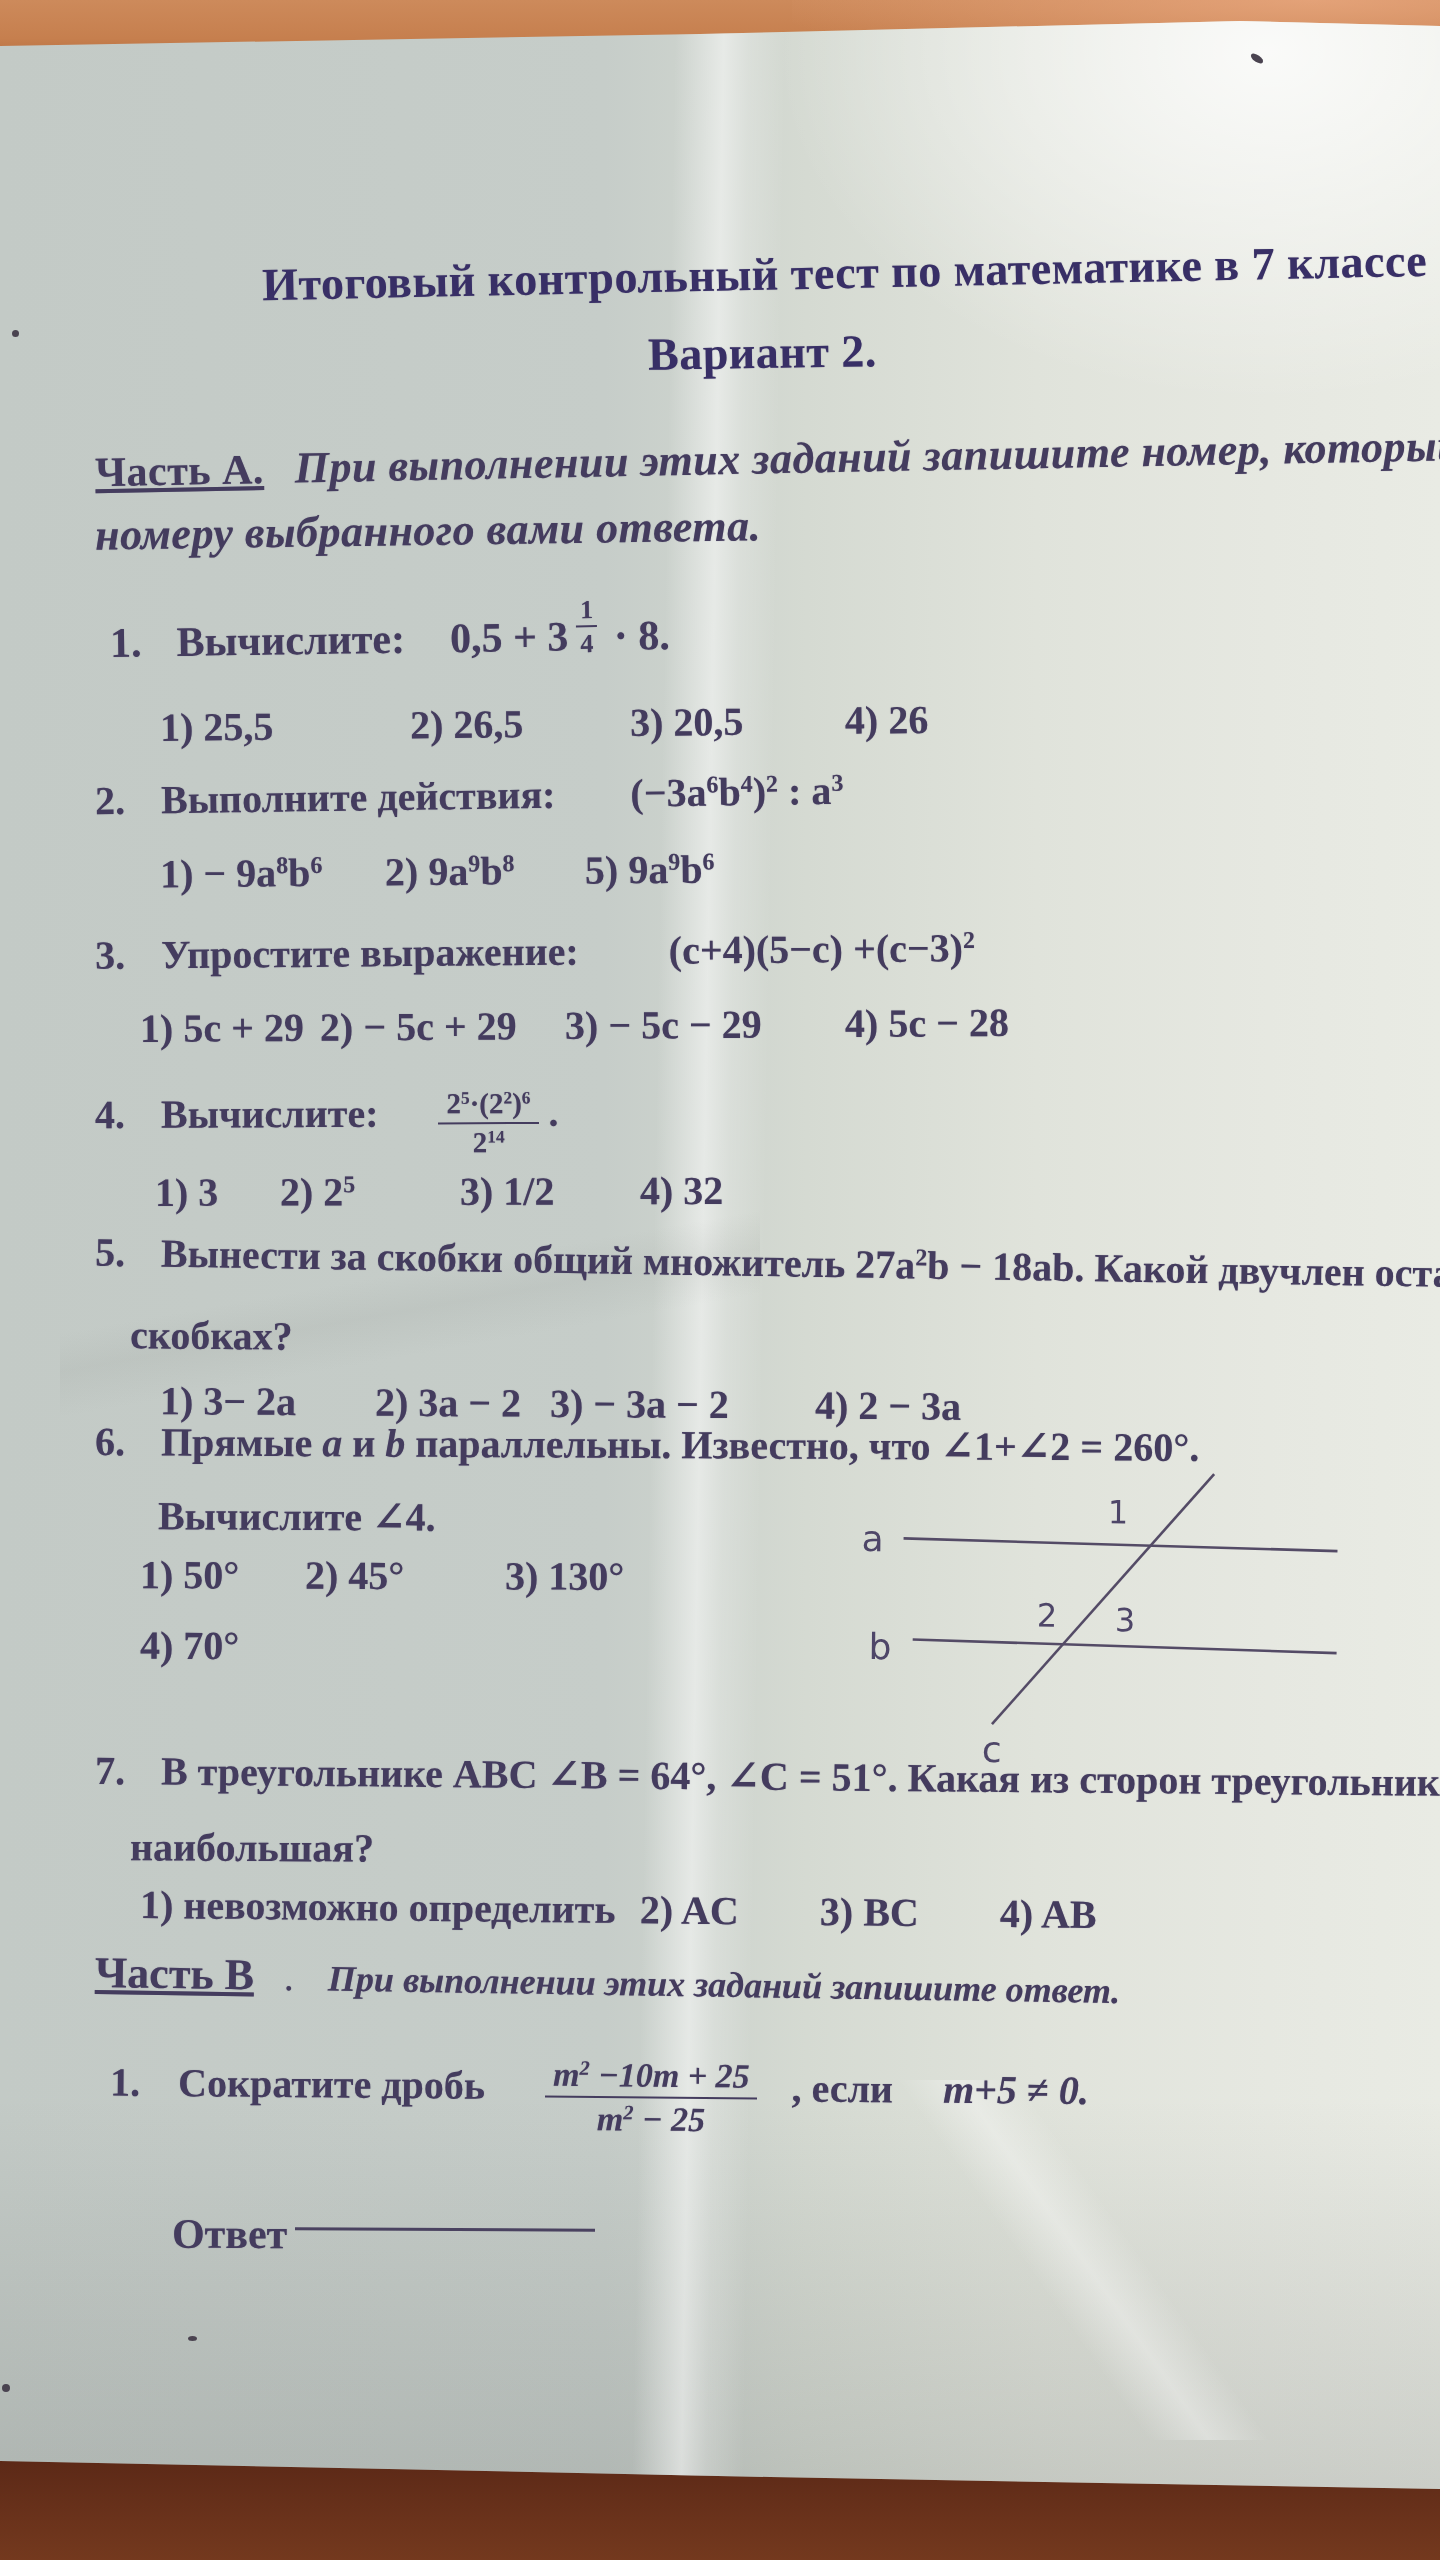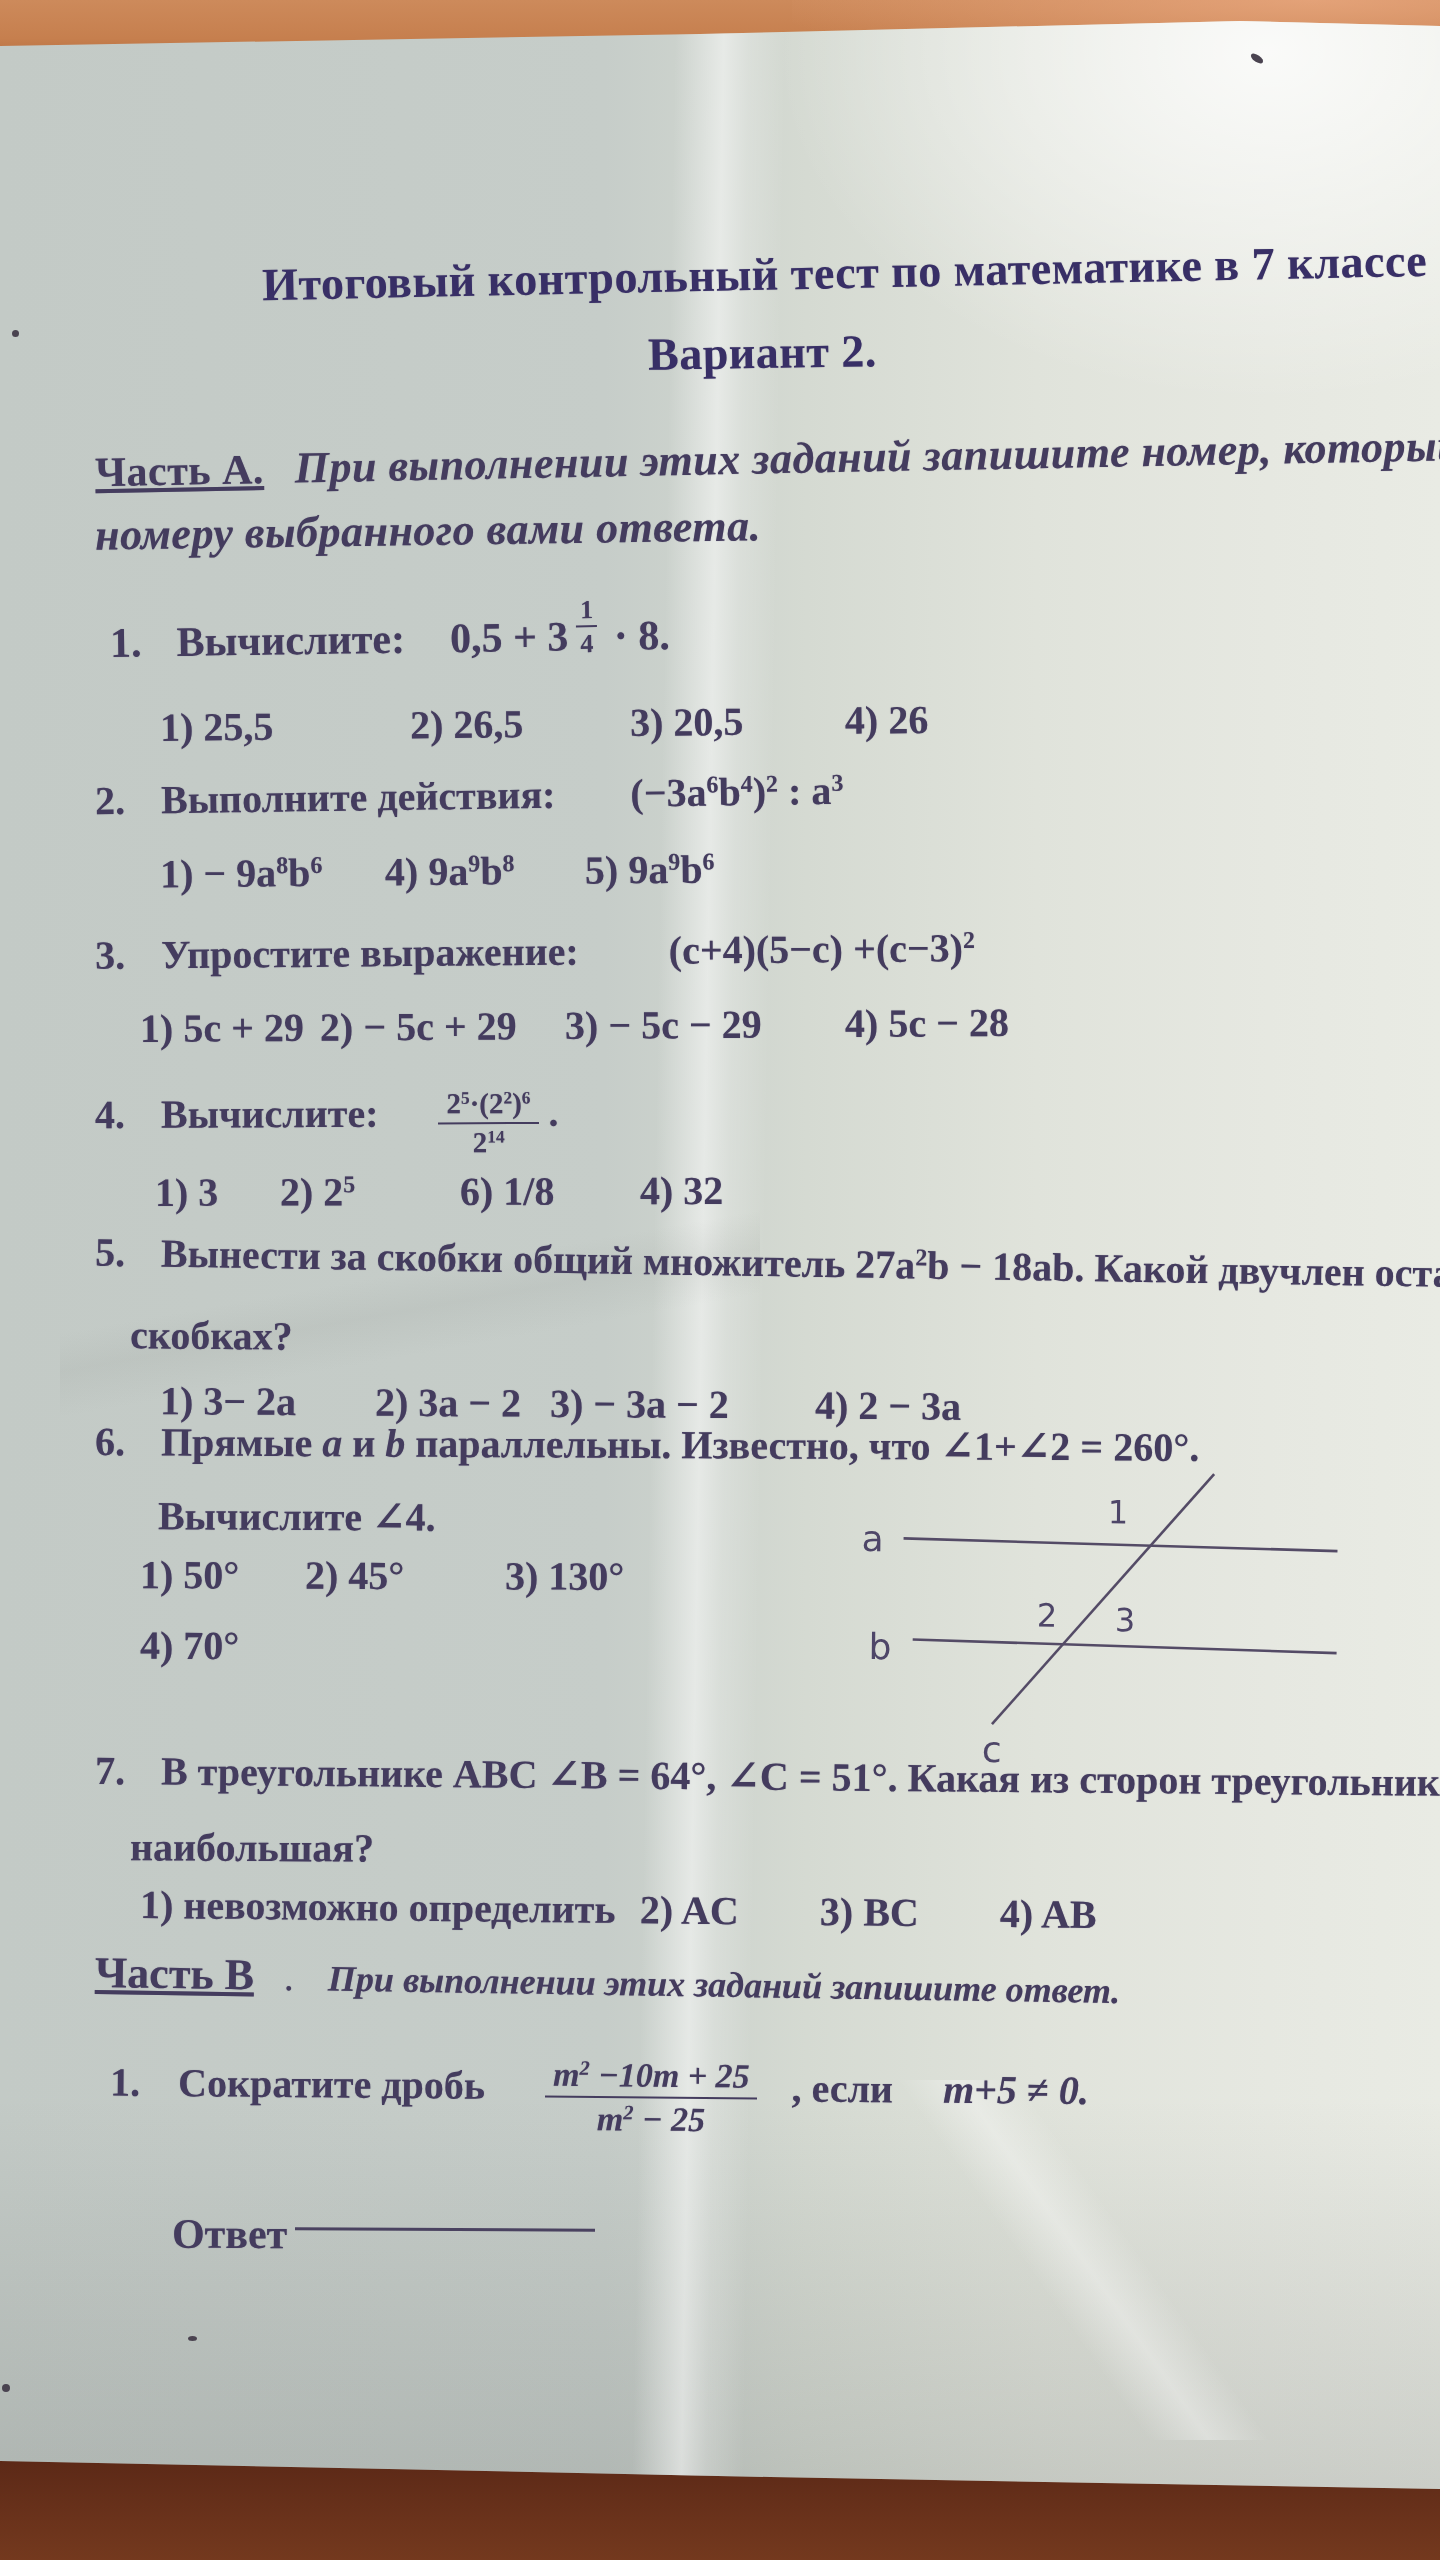--- a/index.html
+++ b/index.html
@@ -87,21 +87,21 @@
 
   <div class="txt q" style="left:95px;top:772px;transform:rotate(-0.8deg);">
     <span>2.</span>
     <span class="gap" style="width:16px;"></span>
     <span>Выполните действия:</span>
     <span class="gap" style="width:55px;"></span>
     <span><span>(−3a</span><span class="sup">6</span><span>b</span><span class="sup">4</span><span>)</span><span class="sup">2</span><span> : a</span><span class="sup">3</span></span>
   </div>
   <div class="ansrow q2a" style="left:160px;top:848px;transform:rotate(-0.5deg);">
     <span><span>1) − 9a</span><span class="sup">8</span><span>b</span><span class="sup">6</span></span>
-    <span><span>4) 9a</span><span class="sup">9</span><span>b</span><span class="sup">8</span></span>
+    <span><span>2) 9a</span><span class="sup">9</span><span>b</span><span class="sup">8</span></span>
     <span><span>5) 9a</span><span class="sup">9</span><span>b</span><span class="sup">6</span></span>
   </div>
 
   <div class="txt q" style="left:95px;top:928px;transform:rotate(-0.5deg);">
     <span>3.</span>
     <span class="gap" style="width:16px;"></span>
     <span>Упростите выражение:</span>
     <span class="gap" style="width:70px;"></span>
     <span><span>(c+4)(5−c) +(c−3)</span><span class="sup">2</span></span>
   </div>
@@ -116,21 +116,21 @@
     <span>4.</span>
     <span class="gap" style="width:16px;"></span>
     <span>Вычислите:</span>
     <span class="gap" style="width:40px;"></span>
     <span class="frac" style="font-size:29px;"><span class="top"><span>2</span><span class="sup">5</span><span>·(2</span><span class="sup">2</span><span>)</span><span class="sup">6</span></span><span class="bot"><span>2</span><span class="sup">14</span></span></span>
     <span>.</span>
   </div>
   <div class="ansrow q4a" style="left:155px;top:1168px;transform:rotate(-0.2deg);">
     <span>1) 3</span>
     <span><span>2) 2</span><span class="sup">5</span></span>
-    <span>6) 1/8</span>
+    <span>3) 1/2</span>
     <span>4) 32</span>
   </div>
 
   <div class="txt q" style="left:95px;top:1240px;transform:rotate(0.9deg);">
     <span>5.</span>
     <span class="gap" style="width:16px;"></span>
     <span><span>Вынести за скобки общий множитель 27a</span><span class="sup">2</span><span>b − 18ab. Какой двучлен остался в</span></span>
   </div>
   <div class="txt q" style="left:130px;top:1312px;transform:rotate(0.5deg);">скобках?</div>
   <div class="ansrow q5a" style="left:160px;top:1380px;transform:rotate(0.4deg);">

